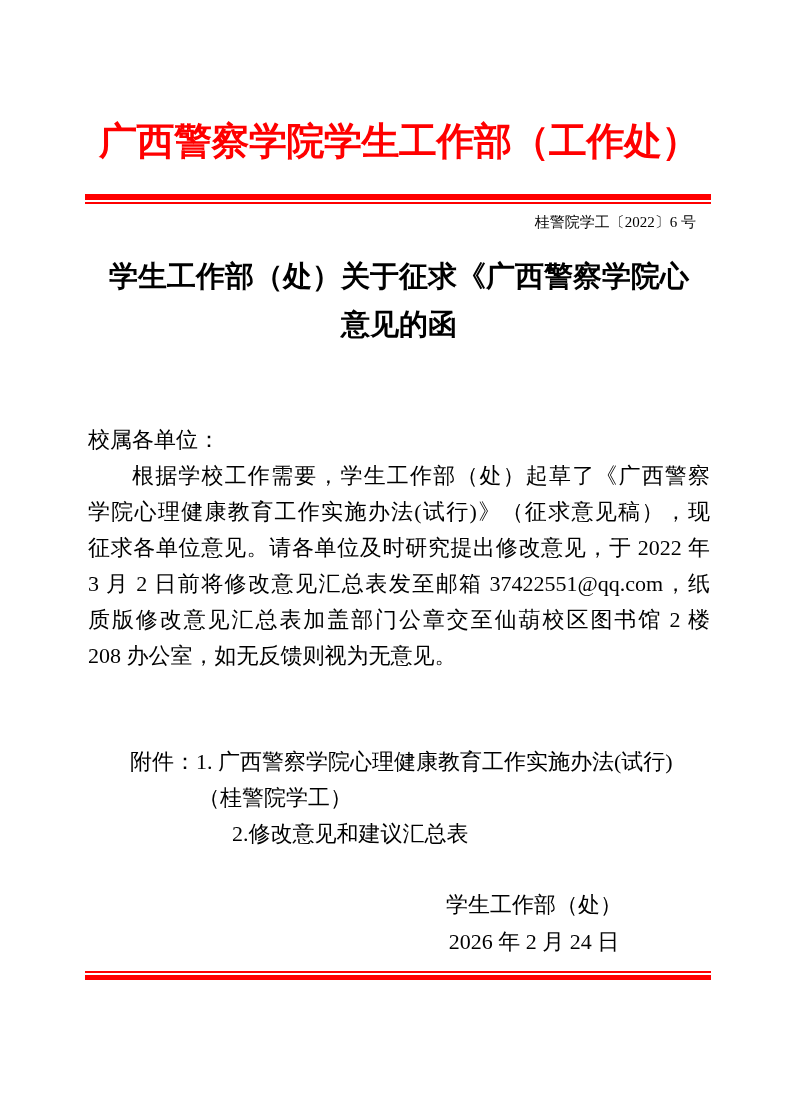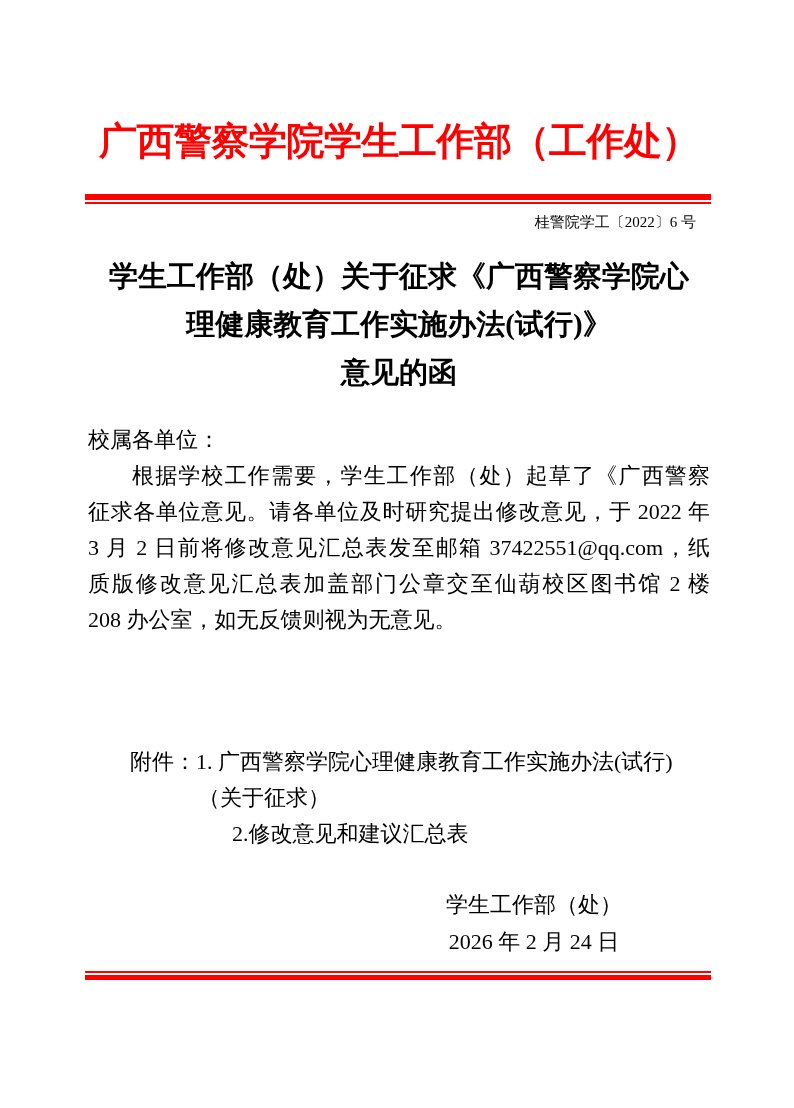--- a/index.html
+++ b/index.html
@@ -133,36 +133,36 @@
   <div class="rule-top">
     <div class="thick"></div>
     <div class="gap"></div>
     <div class="thin"></div>
   </div>
 
   <div class="doc-number">桂警院学工〔2022〕6 号</div>
 
   <div class="doc-title">
     <div class="t-line">学生工作部（处）关于征求《广西警察学院心</div>
-    <div class="t-line">理健康教育工作实施办法(试行)》</div>
     <div class="t-line">意见的函</div>
   </div>
 
   <div class="body-block">
     <div class="line">校属各单位：</div>
     <div class="line jfull indent2">根据学校工作需要，学生工作部（处）起草了《广西警察</div>
+    <div class="line jfull">学院心理健康教育工作实施办法(试行)》（征求意见稿），现</div>
     <div class="line jfull">征求各单位意见。请各单位及时研究提出修改意见，于 2022 年</div>
     <div class="line jfull">3 月 2 日前将修改意见汇总表发至邮箱 37422551@qq.com，纸</div>
     <div class="line jfull">质版修改意见汇总表加盖部门公章交至仙葫校区图书馆 2 楼</div>
     <div class="line">208 办公室，如无反馈则视为无意见。</div>
   </div>
 
   <div class="attachments">
     <div class="a1">附件：1. 广西警察学院心理健康教育工作实施办法(试行)</div>
-    <div class="a2">（关于征求）</div>
+    <div class="a2">（桂警院学工）</div>
     <div class="a3">2.修改意见和建议汇总表</div>
   </div>
 
   <div class="signature">
     <div class="sig-inner">
       <div>学生工作部（处）</div>
       <div>2026 年 2 月 24 日</div>
     </div>
   </div>
 

